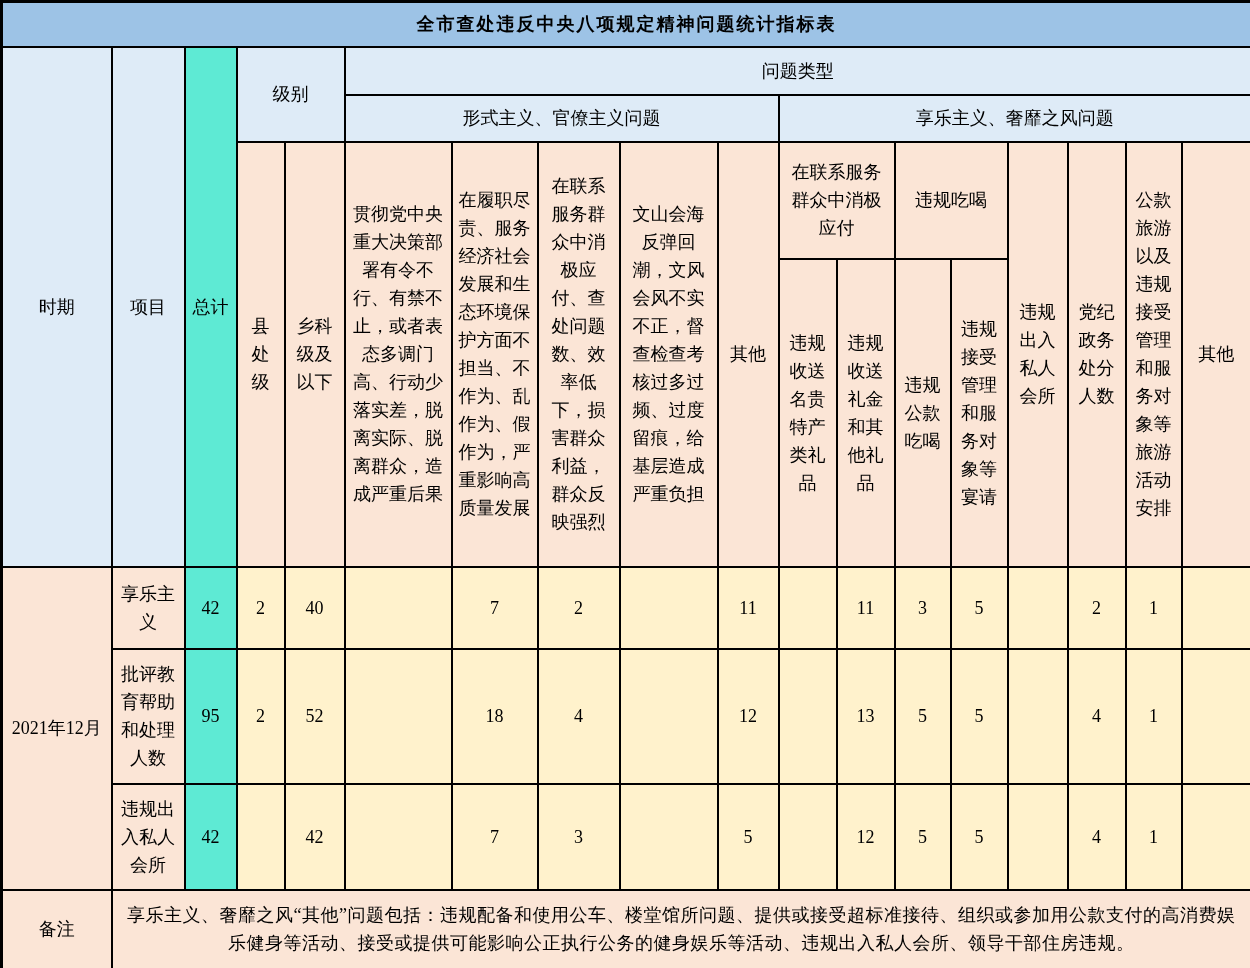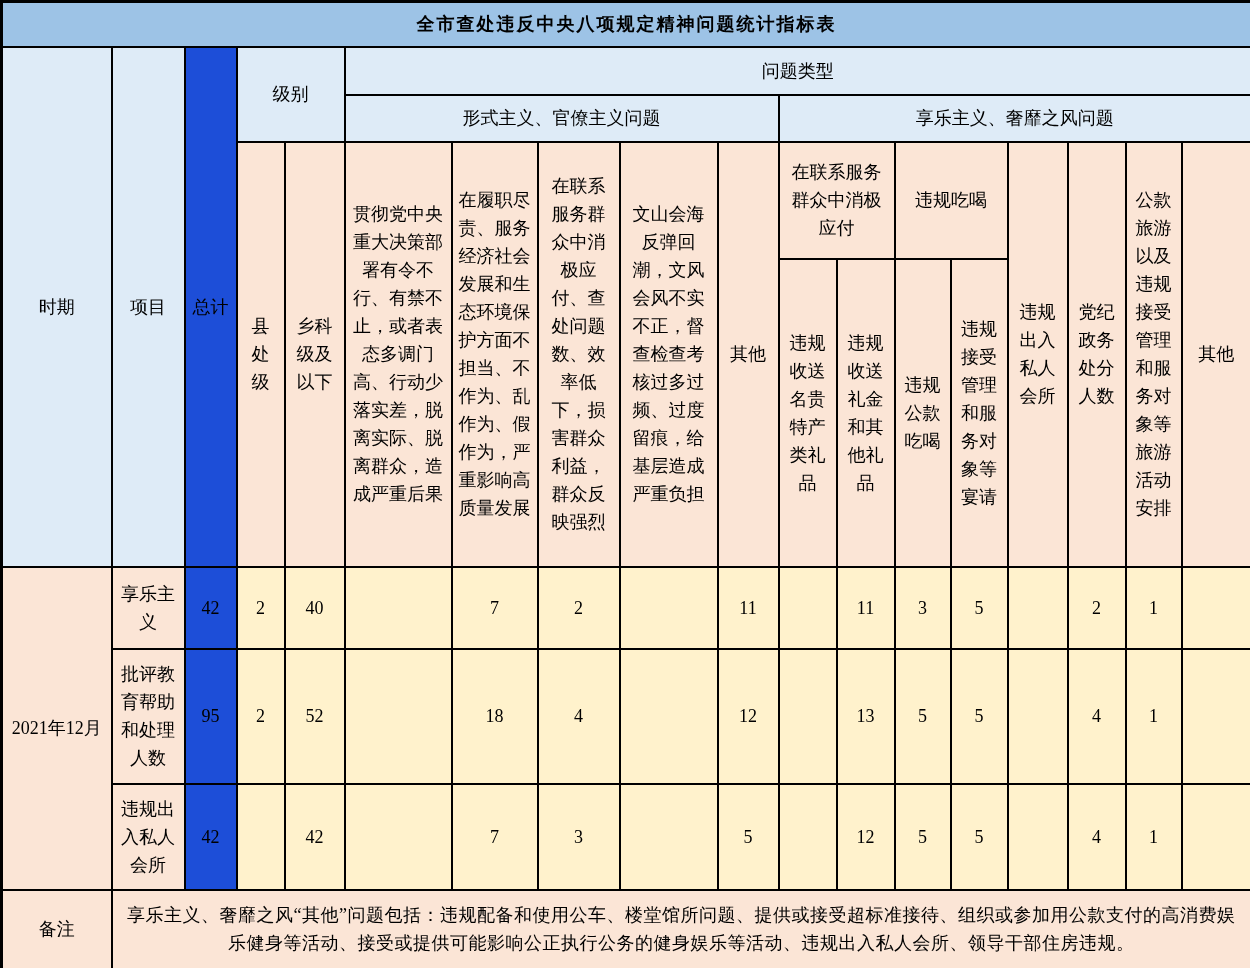--- a/index.html
+++ b/index.html
@@ -26,21 +26,21 @@
     word-break: break-all;
   }
   td.title-cell {
     font-size: 21px;
     font-weight: bold;
     letter-spacing: 2px;
     line-height: 24px;
     background: #9DC3E6;
   }
   .bg-blue   { background: #DEEBF7; }
-  .bg-orange { background: #1d4ed8; }
+  .bg-orange { background: #5eead4; }
   .bg-pink   { background: #FBE5D6; }
   .bg-yellow { background: #FFF2CC; }
   td.pad-lg  { padding: 0 10px; }   
   td.remarks-text { padding: 0 12px; letter-spacing: 0.5px; }
 </style>
 </head>
 <body>
 
 <table class="stat">
   <colgroup>

